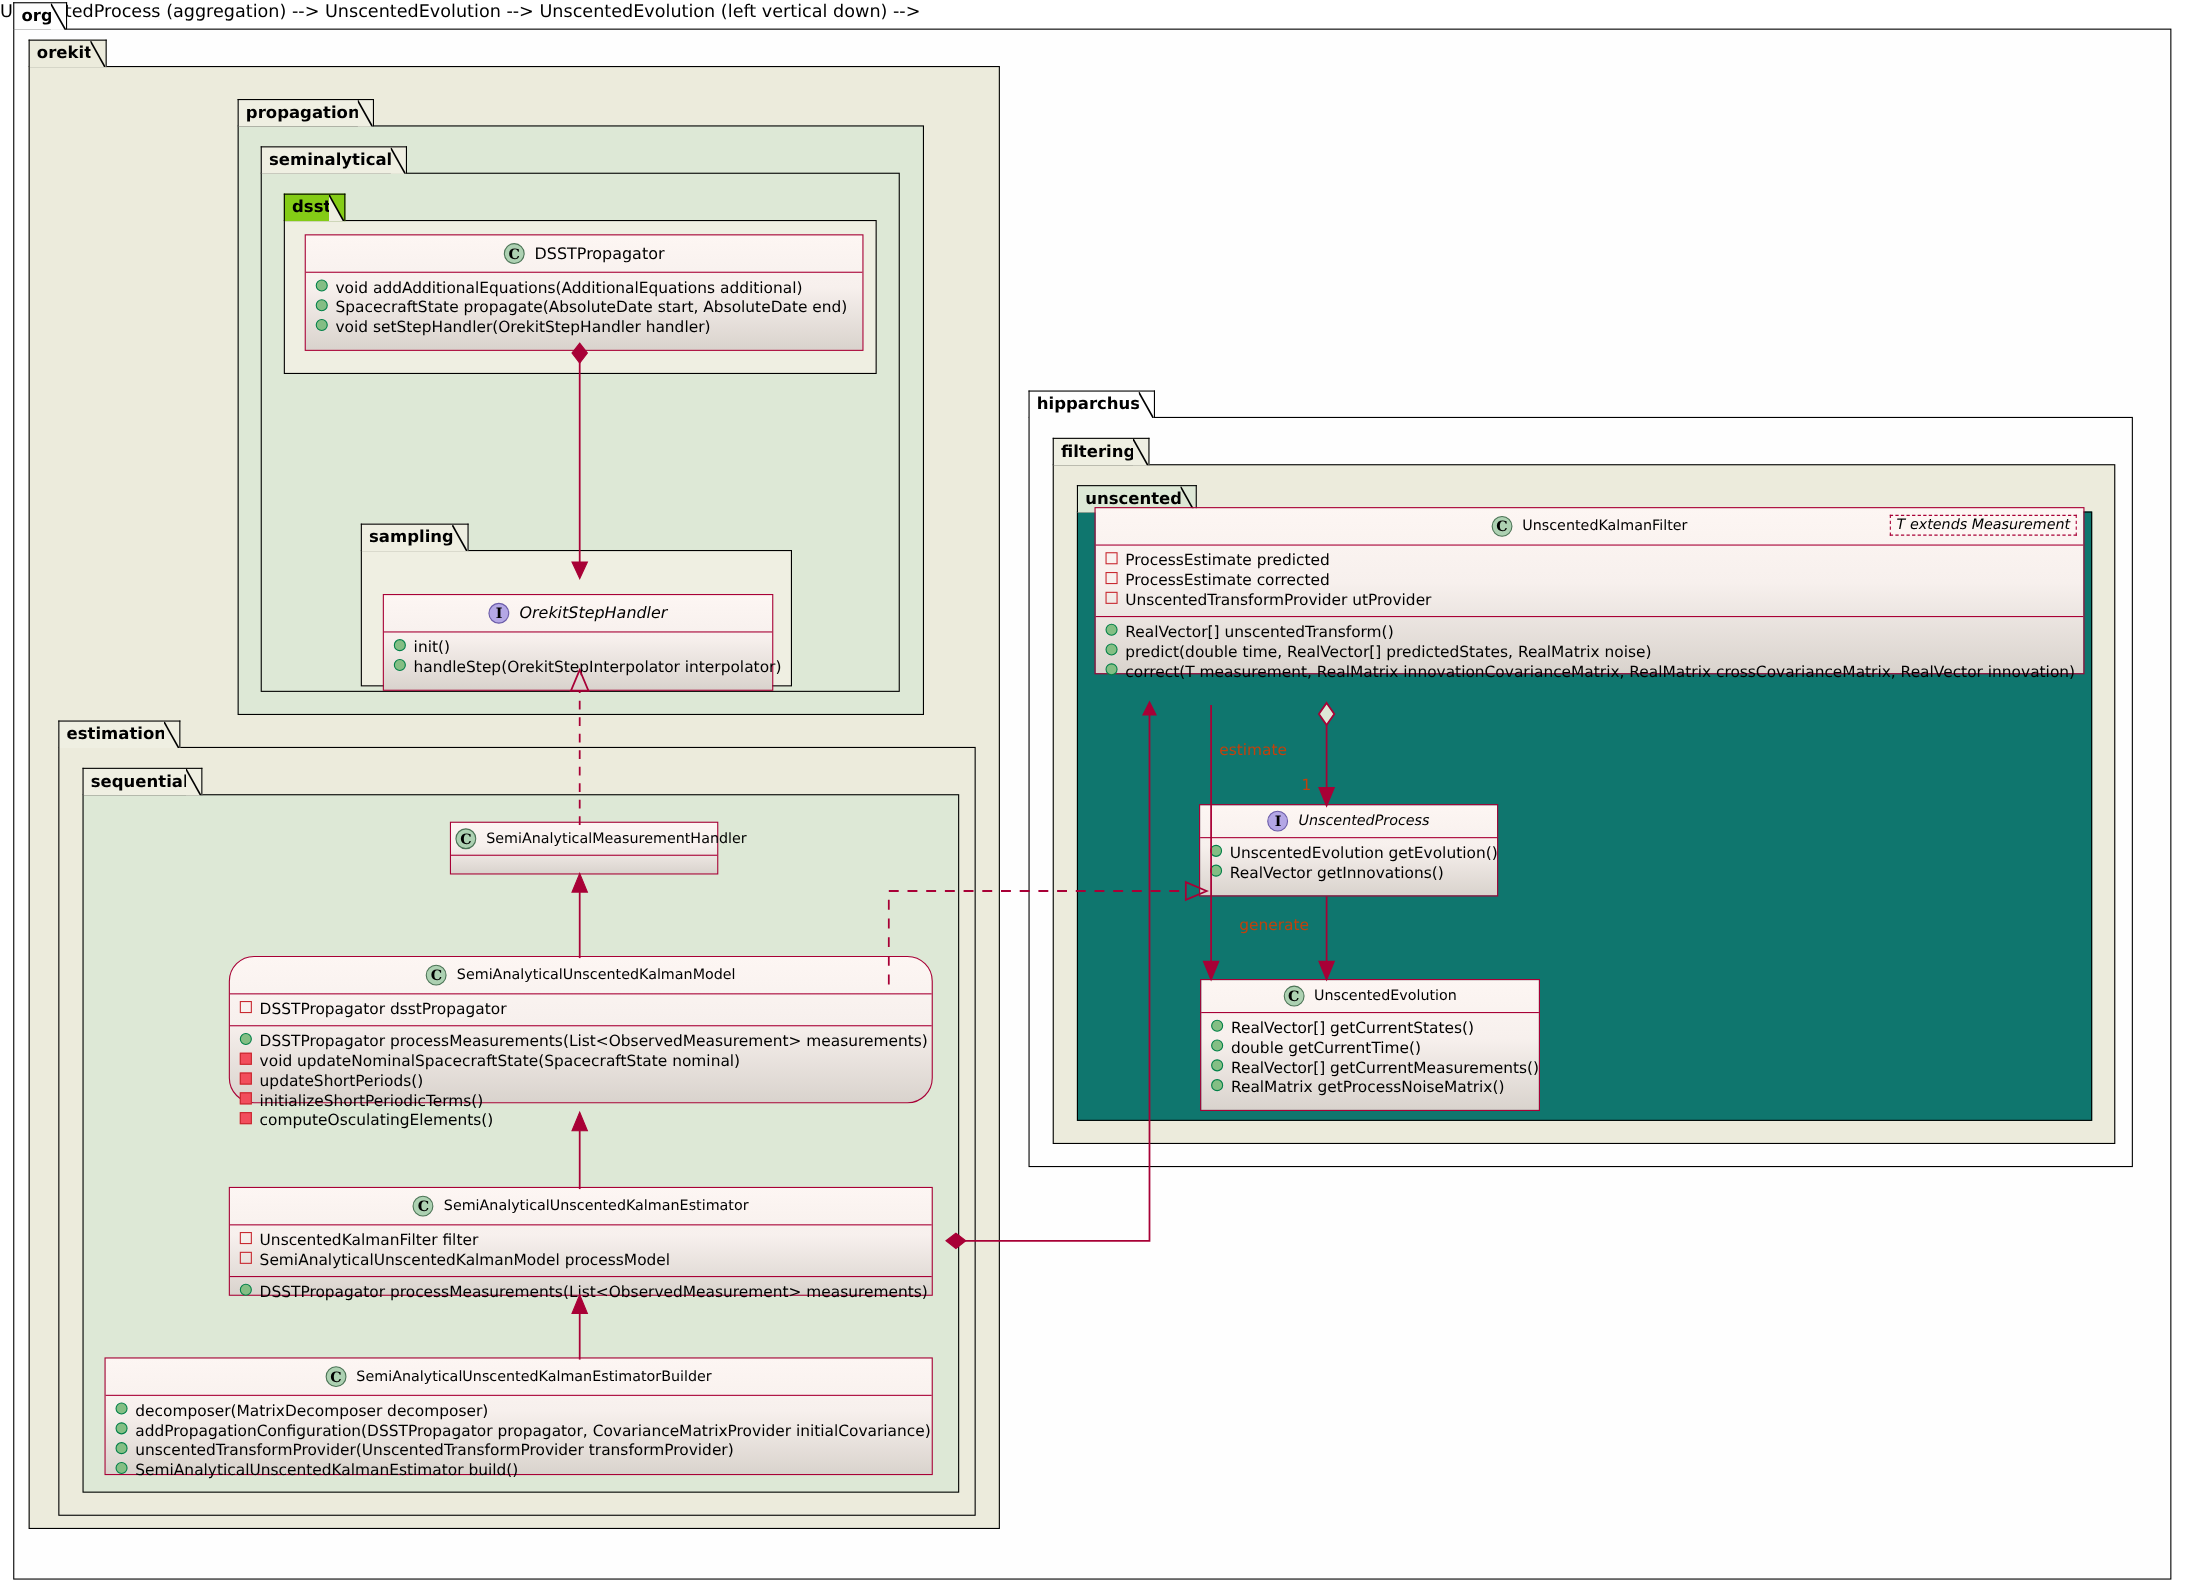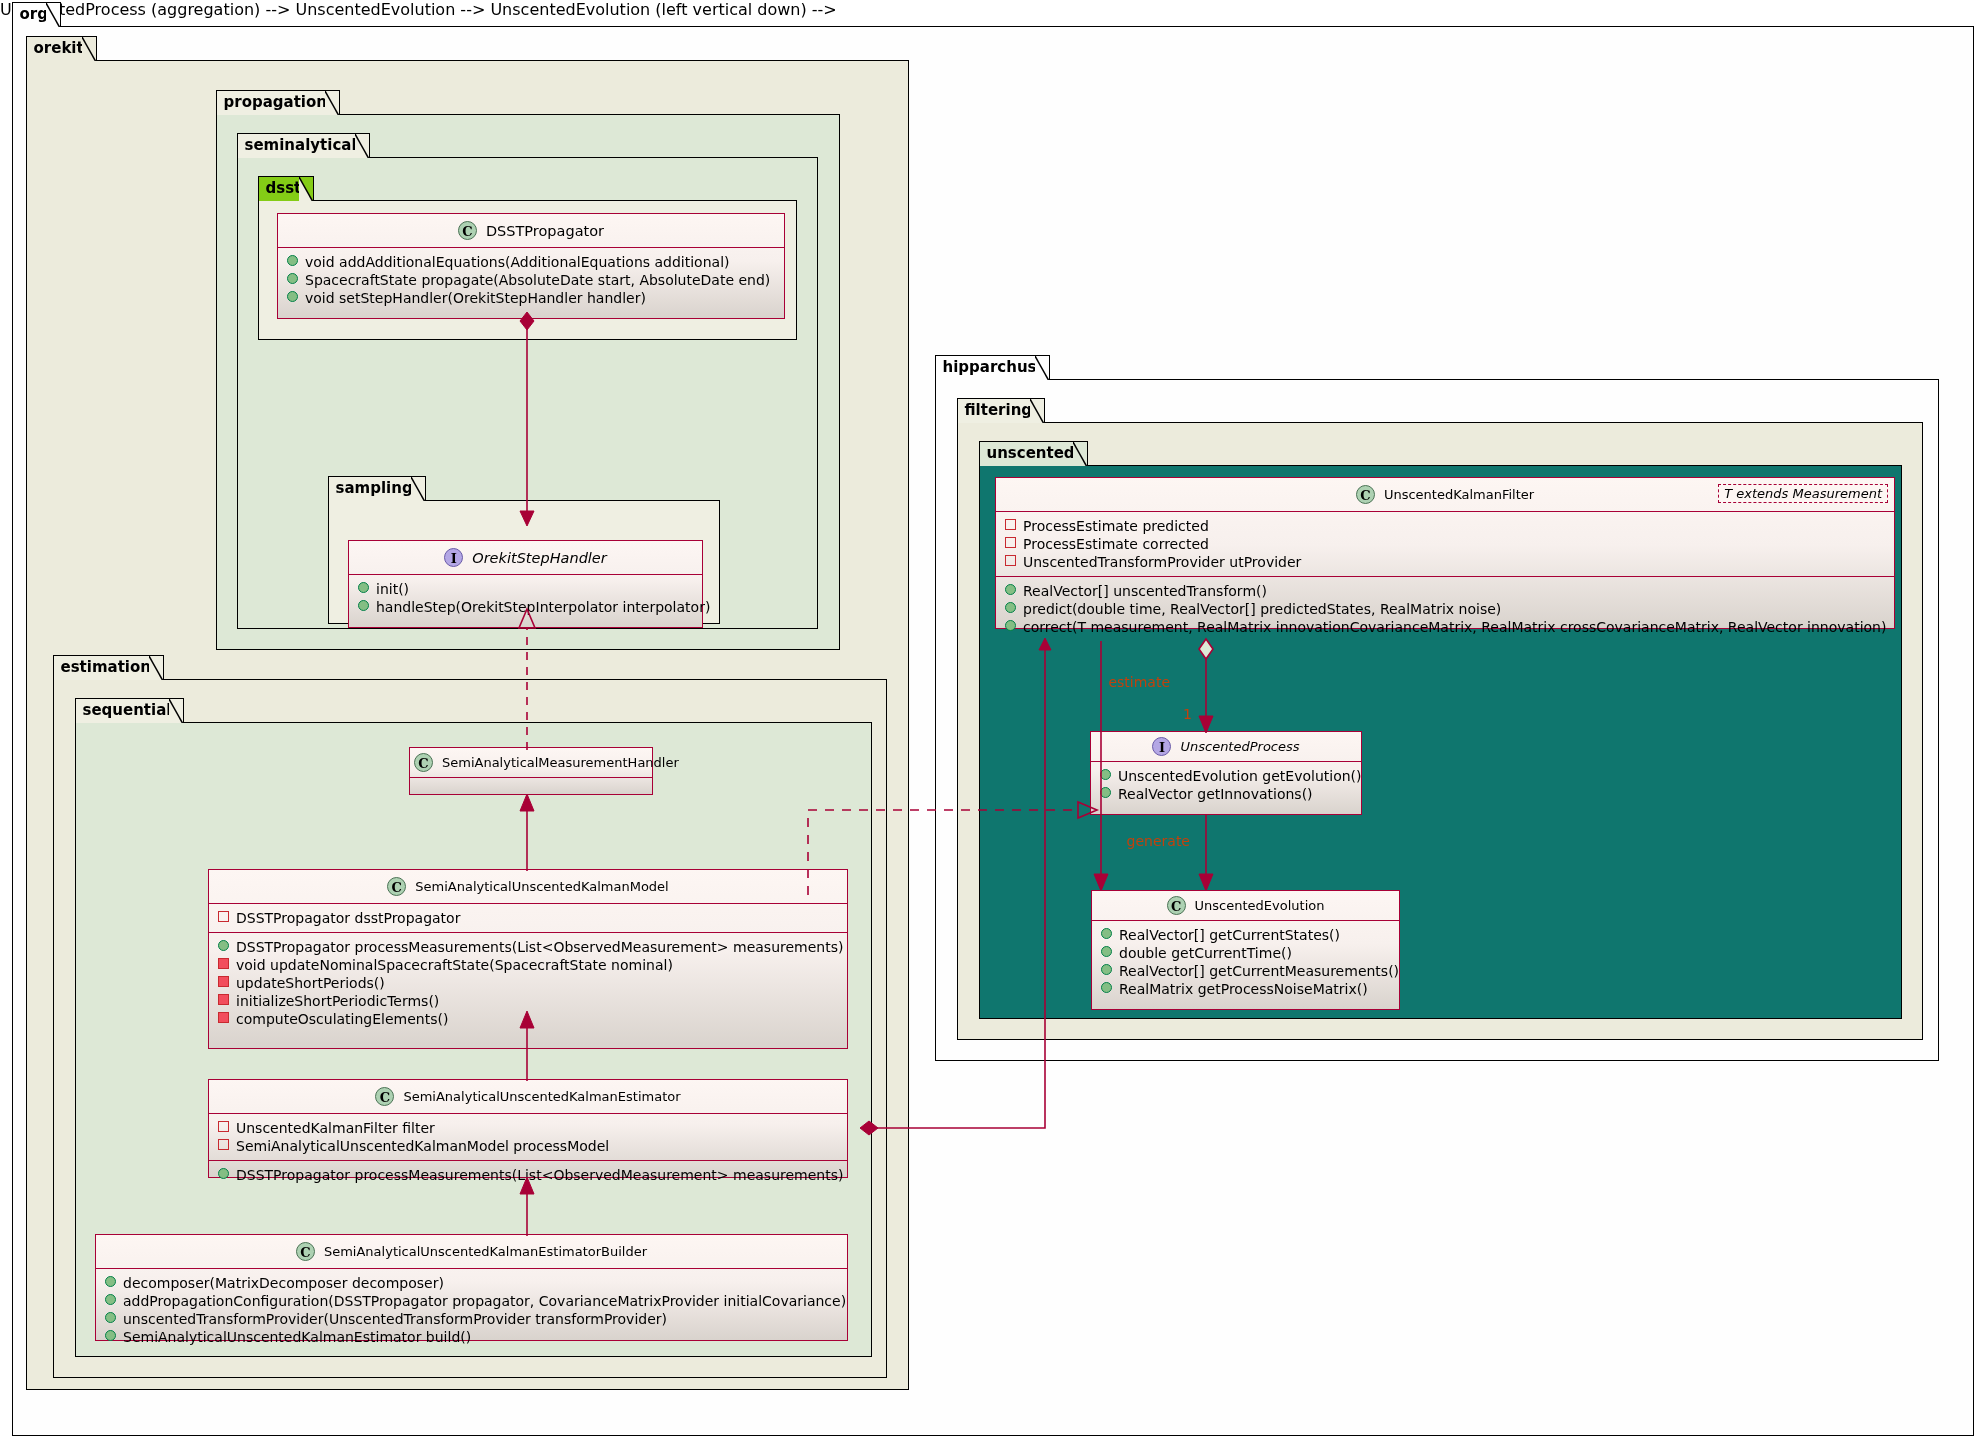--- a/index.html
+++ b/index.html
@@ -178,21 +178,21 @@
 
   
   <div class="cls" style="left:409px;top:747px;width:244px;height:48px;">
     <div class="cls-head small" style="padding:5px 4px;">
       <span class="badge c">C</span><span class="nm">SemiAnalyticalMeasurementHandler</span>
     </div>
     <div class="cmp empty"></div>
   </div>
 
   
-  <div class="cls" style="left:208px;top:869px;width:640px;height:180px;">
+  <div class="cls" style="left:208px;top:869px;width:640px;height:134px;border-radius:23px;">
     <div class="cls-head small">
       <span class="badge c">C</span><span class="nm">SemiAnalyticalUnscentedKalmanModel</span>
     </div>
     <div class="cmp">
       <div class="mem"><span class="mk privsq"></span><span>DSSTPropagator dsstPropagator</span></div>
     </div>
     <div class="cmp">
       <div class="mem"><span class="mk pub"></span><span>DSSTPropagator processMeasurements(List&lt;ObservedMeasurement&gt; measurements)</span></div>
       <div class="mem"><span class="mk priv"></span><span>void updateNominalSpacecraftState(SpacecraftState nominal)</span></div>
       <div class="mem"><span class="mk priv"></span><span>updateShortPeriods()</span></div>
@@ -261,21 +261,21 @@
       <span class="tab-slant">
           <svg width="14" height="25">
             <polygon points="0,0 14,25 0,25" fill="#DDE8D6" stroke="none"></polygon>
             <line x1="0" y1="0" x2="14" y2="25" stroke="#000" stroke-width="1.5"></line>
           </svg>
         </span>
     </div>
   </div>
 
   
-  <div class="cls" style="left:995px;top:477px;width:900px;height:152px;">
+  <div class="cls" style="left:995px;top:461px;width:900px;height:152px;">
     <div class="cls-head small">
       <span class="badge c">C</span><span class="nm">UnscentedKalmanFilter</span>
       <span class="generic">T extends Measurement</span>
     </div>
     <div class="cmp">
       <div class="mem"><span class="mk privsq"></span><span>ProcessEstimate predicted</span></div>
       <div class="mem"><span class="mk privsq"></span><span>ProcessEstimate corrected</span></div>
       <div class="mem"><span class="mk privsq"></span><span>UnscentedTransformProvider utProvider</span></div>
     </div>
     <div class="cmp">

